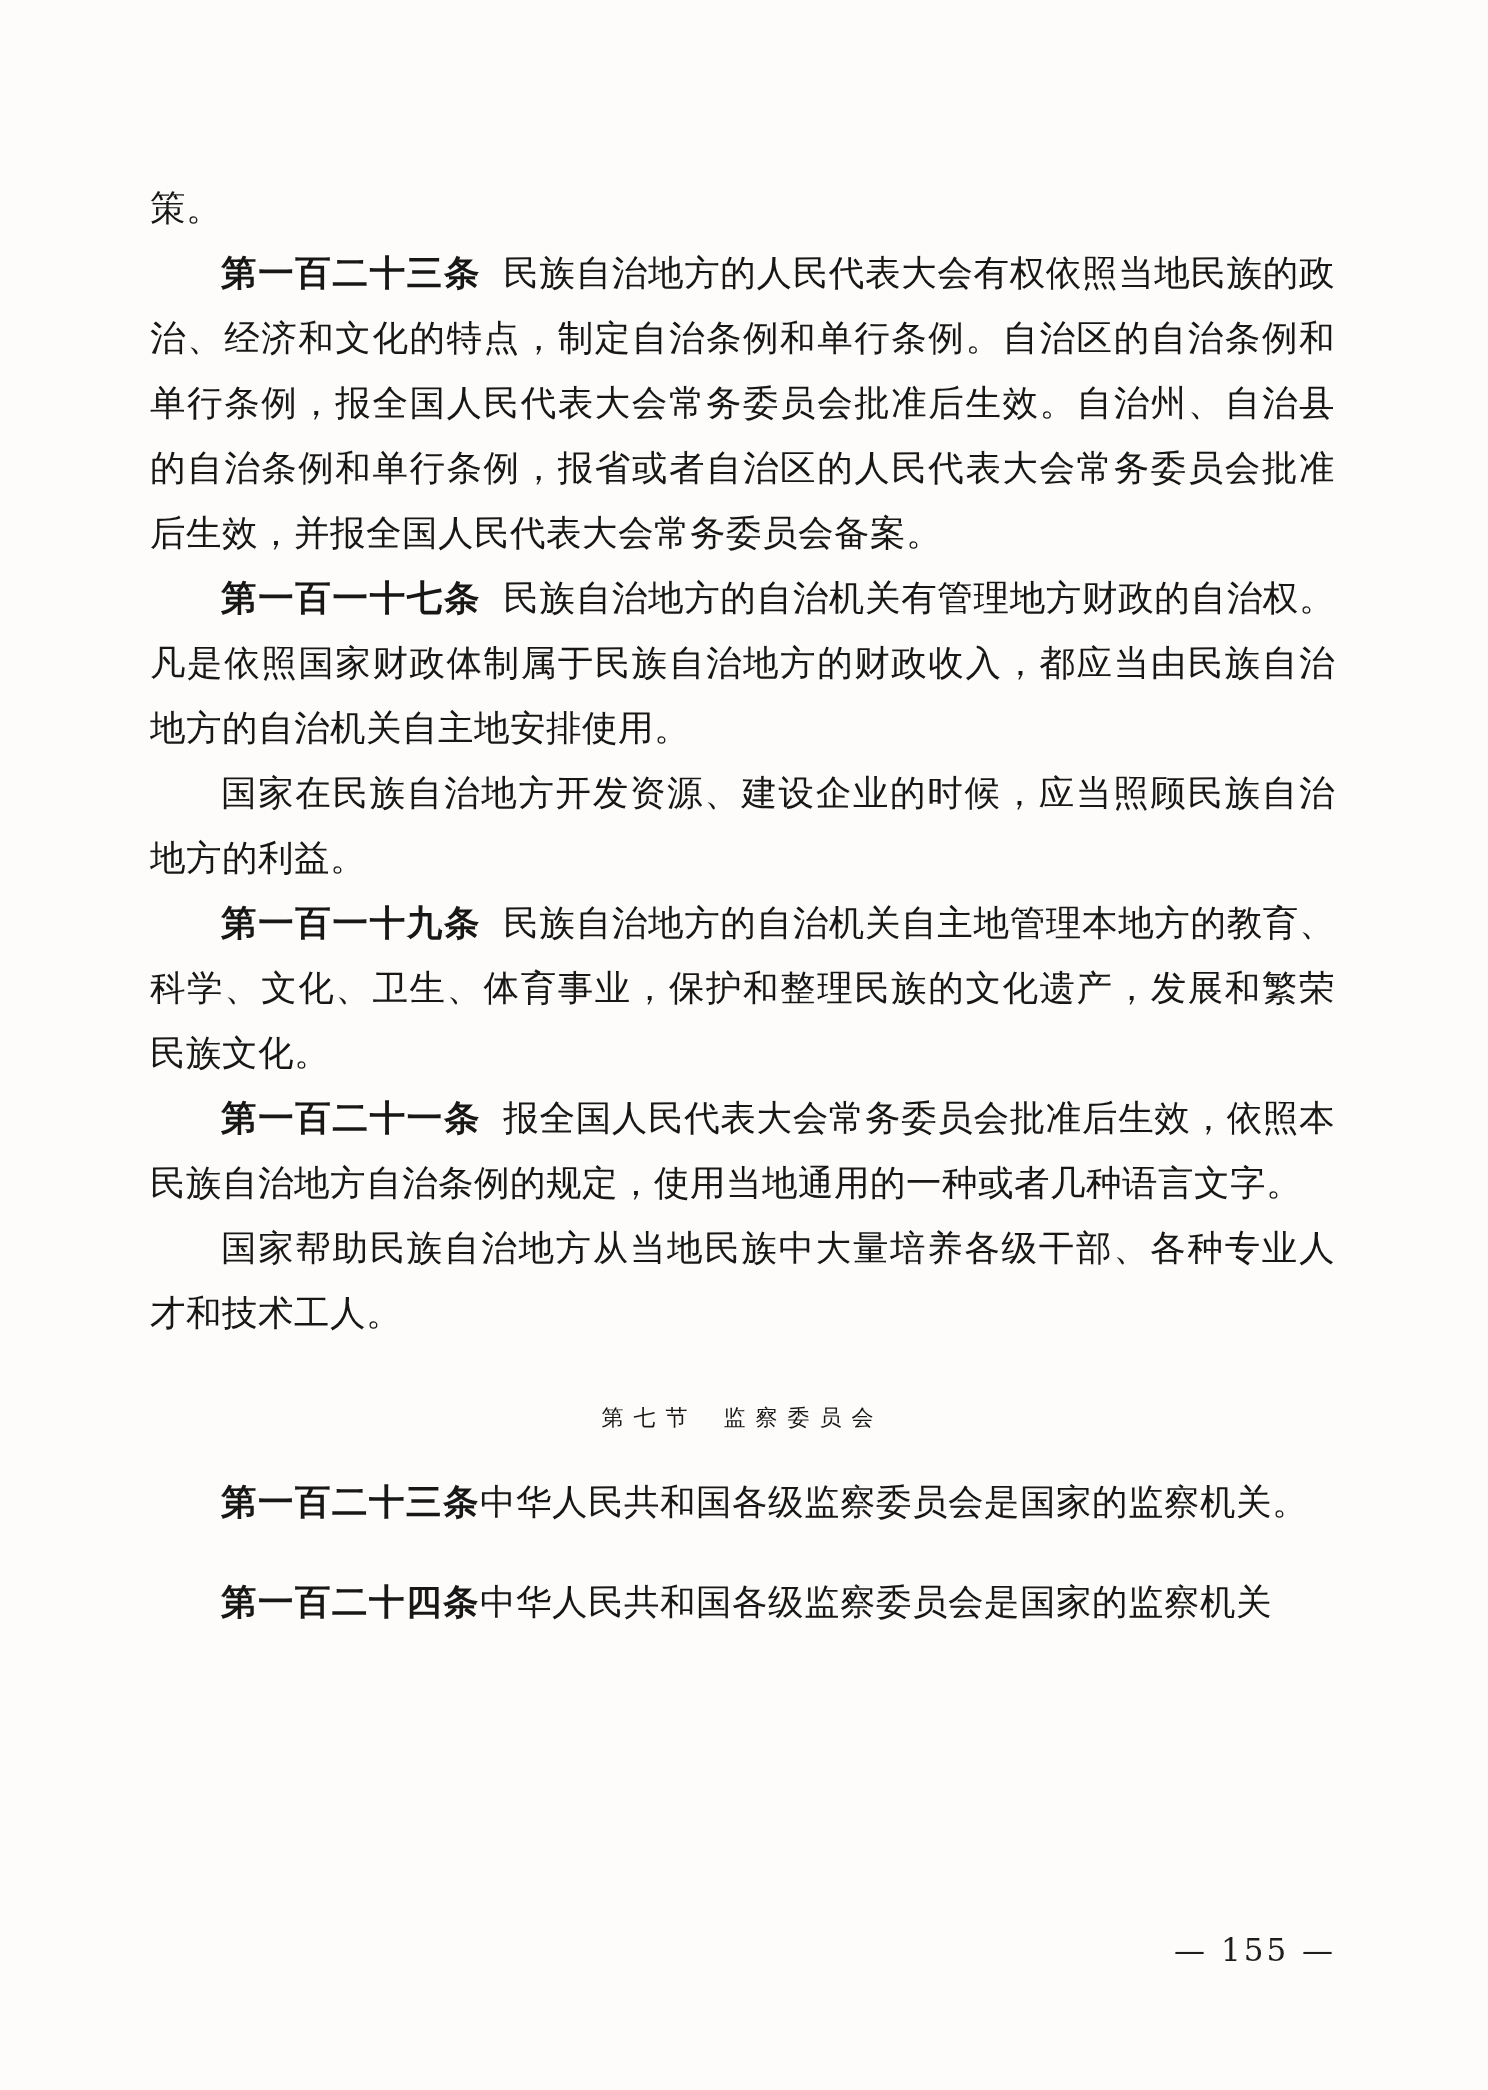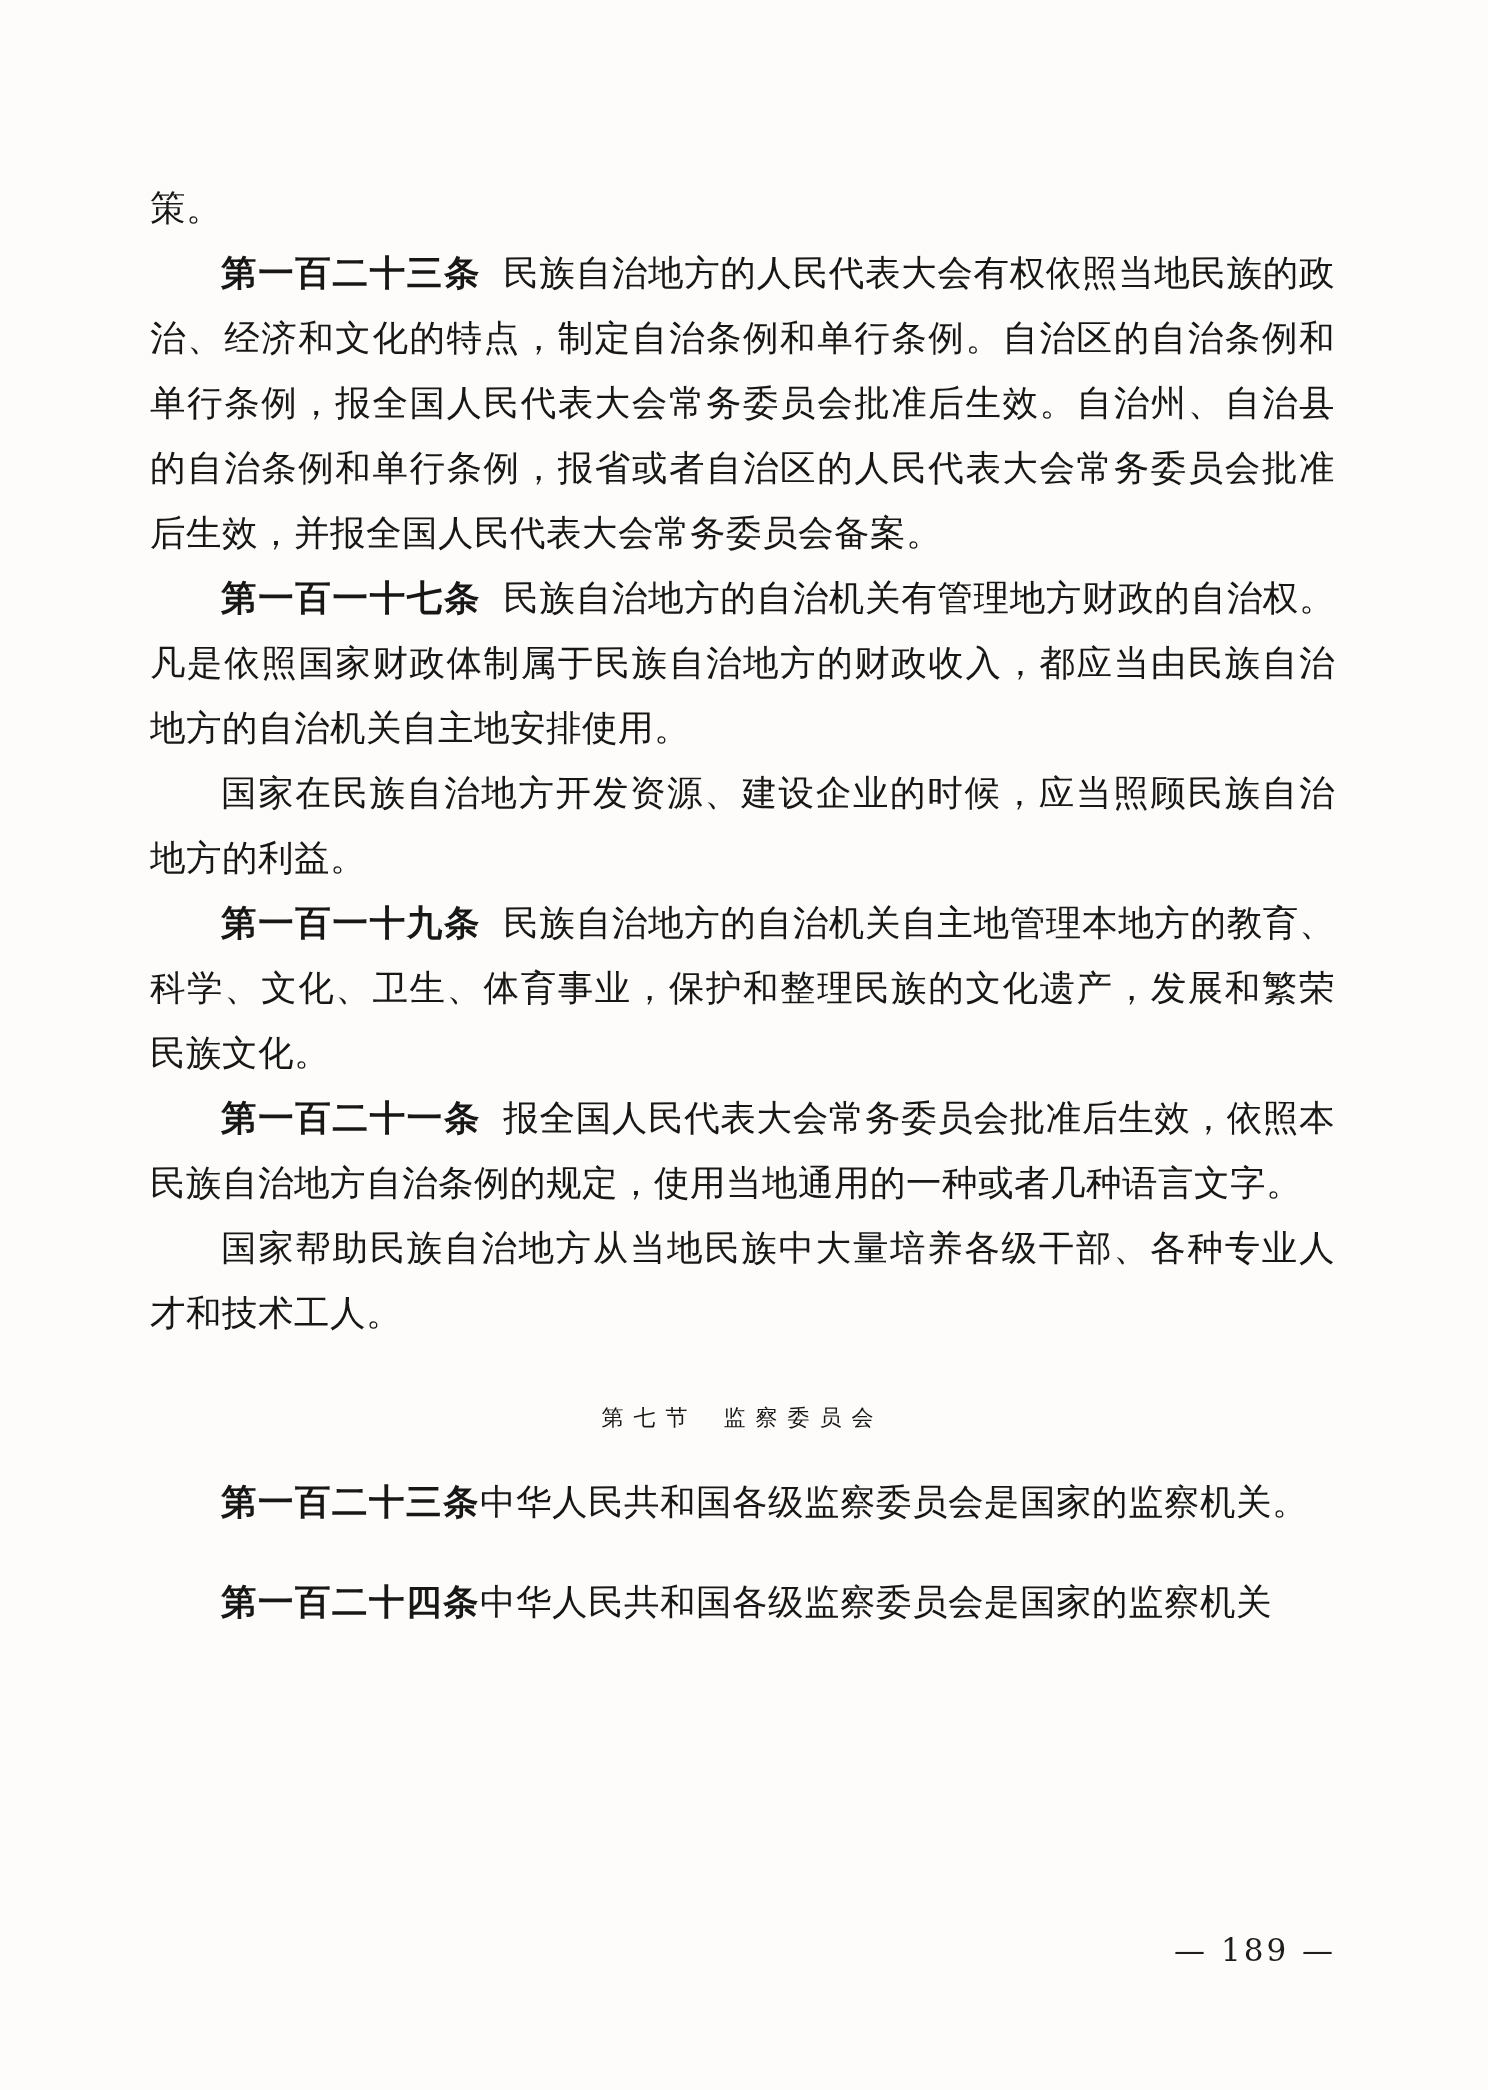--- a/index.html
+++ b/index.html
@@ -123,14 +123,14 @@
     <p class="tail-para">
       <span class="lead">第一百二十三条</span><span class="gap"></span><span>中华人民共和国各级监察委员会是国家的监察机关。</span>
     </p>
 
     <p class="tail-para">
       <span class="lead">第一百二十四条</span><span class="gap"></span><span>中华人民共和国各级监察委员会是国家的监察机关</span>
     </p>
 
   </div>
 
-  <div class="page-number">— 189 —</div>
+  <div class="page-number">— 155 —</div>
 </div>
 
 </body></html>

